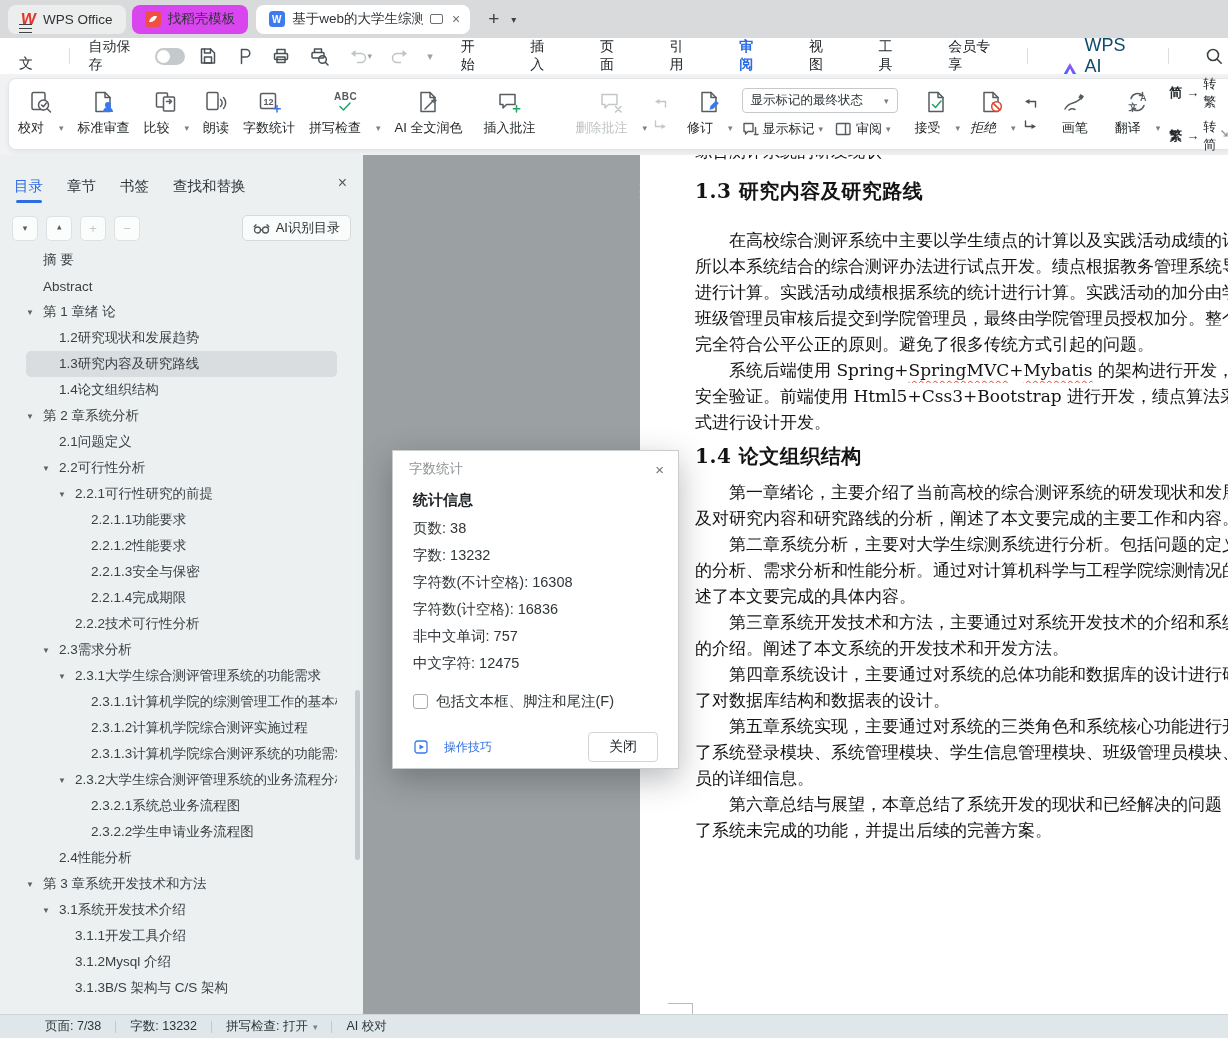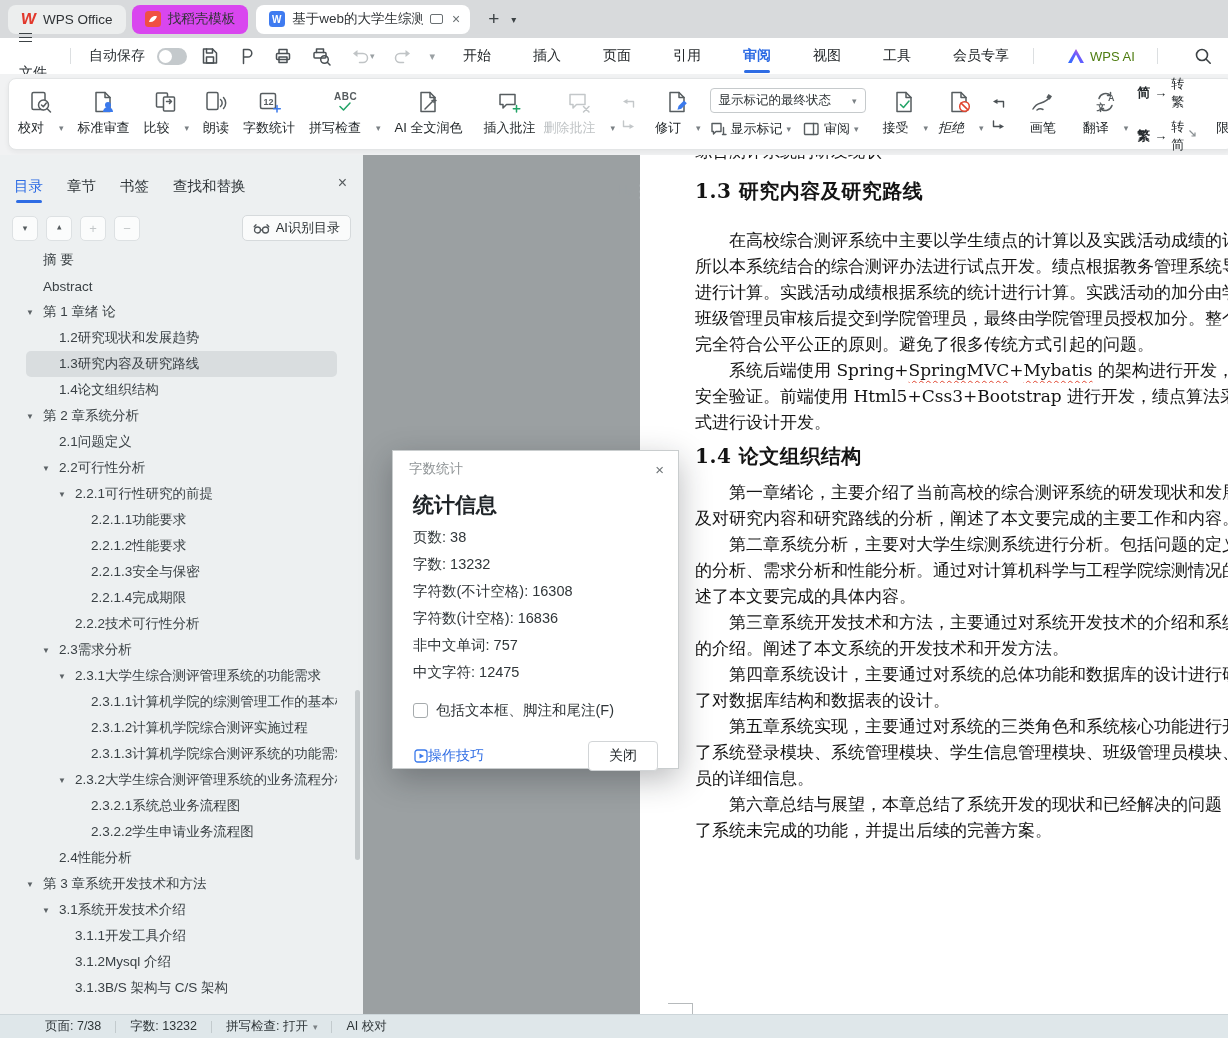--- a/index.html
+++ b/index.html
@@ -35,21 +35,21 @@
   .qbtn svg *{fill:none;stroke:#4a5054;stroke-width:1.5;stroke-linecap:round;stroke-linejoin:round;}
   .qbtn.dis svg *{stroke:#c0c4c6;}
   .qbtn.dis .afill,.qbtn .afill{stroke:none;fill:#4a5054;}
   .qbtn.dis .afill{fill:#c0c4c6;}
   .smallcaret{font-size:9px;color:#9aa0a3;}
   .menus{display:flex;align-items:center;margin-left:26px;gap:38px;}
   .menu-tab{position:relative;padding:9px 2px;color:#23272a;cursor:default;}
   .menu-tab.f-active{color:#2e6ce4;font-weight:bold;}
   .menu-tab.f-active::after{content:"";position:absolute;left:50%;transform:translateX(-50%);
     bottom:1px;width:26px;height:3px;border-radius:2px;background:#2e6ce4;}
-  .wpsai{display:flex;align-items:flex-start;gap:6px;margin-left:24px;font-size:13px;color:#4d7c0f;}
+  .wpsai{display:flex;align-items:flex-end;gap:6px;margin-left:24px;font-size:18px;color:#0c4a6e;}
   .searchbtn{margin-left:24px;}
   .searchbtn svg *{fill:none;stroke:#3c4245;stroke-width:1.6;stroke-linecap:round;}
 
   
   .header-bg{position:absolute;left:0;top:74px;width:100%;height:81px;background:#f1f2f3;}
   .ribbon{position:absolute;left:8px;top:78px;width:1226px;height:72px;background:#fff;
     border:1px solid #e3e5e6;border-radius:8px;box-shadow:0 2px 5px rgba(31,35,41,.06);
     display:flex;align-items:stretch;padding:5px 2px;}
   .rdiv{width:1px;background:#e8eaeb;margin:4px 5px;}
   .rgroup{display:flex;align-items:stretch;}
@@ -128,27 +128,27 @@
   .corner-mark{position:absolute;left:305px;top:848px;width:25px;height:11px;
     border-top:1.5px solid #b6babc;border-right:1.5px solid #b6babc;}
 
   
   .dialog{position:absolute;left:392px;top:450px;width:287px;height:319px;background:#fff;
     border:1px solid #c9cdce;box-shadow:0 10px 30px rgba(22,28,32,.3);z-index:6;font-size:14px;}
   .dlg-head{height:36px;display:flex;align-items:center;justify-content:space-between;padding:0 14px 0 16px;
     color:#8f9496;font-size:13.5px;}
   .dlg-x{color:#6f7578;font-size:15px;line-height:1;}
   .dlg-body{padding:4px 20px 0 20px;color:#303639;}
-  .dlg-sec{font-weight:bold;font-size:21px;color:#1f2428;margin-bottom:5px;}
+  .dlg-sec{font-weight:bold;font-size:15px;color:#1f2428;margin-bottom:5px;}
   .stat-row{line-height:27px;font-size:14.5px;white-space:nowrap;}
   .stat-label::after{content:": ";}
   .chk-row{display:flex;align-items:center;gap:8px;margin-top:15px;font-size:14.5px;}
   .chkbox{width:15px;height:15px;border:1px solid #a6abad;border-radius:3px;background:#fff;flex:none;}
   .dlg-foot{display:flex;align-items:center;justify-content:space-between;margin-top:21px;padding:0 0 0 1px;}
-  .tips{display:flex;align-items:center;gap:0;color:#2e6ce4;font-size:14px;}
+  .tips{display:flex;align-items:center;gap:16px;color:#2e6ce4;font-size:12px;}
   .tips svg .sBl{fill:none;stroke:#3a79ec;stroke-width:1.3;}
   .tips svg .bfillB{fill:#3a79ec;stroke:none;}
   .close-btn{width:70px;height:30px;background:#fff;border:1px solid #d2d5d7;border-radius:4px;
     font-size:14px;color:#262b2e;display:flex;align-items:center;justify-content:center;}
 
   
   .statusbar{position:absolute;left:0;bottom:0;width:100%;height:24px;background:#dfe7ea;
     border-top:1px solid #ccd5d9;display:flex;align-items:center;padding-left:45px;
     font-size:12.5px;color:#2e3538;}
   .st-sep{width:1px;height:12px;background:#c2cacd;margin:0 14px;}
@@ -376,21 +376,21 @@
         <span class="ic">
             <svg width="25" height="24">
               <path d="M3 4.5 h15 v10 h-8.5 l-3.5 3.5 v-3.5 h-3 z"></path>
               <path class="sG" d="M19.5 15.5 v6.5 M16.3 18.8 h6.5"></path>
             </svg>
           </span>
         <span class="rlbl">
             <span>插入批注</span>
           </span>
       </div>
-      <div class="rbtn disabled" style="padding:4px 4px 7px;">
+      <div class="rbtn disabled" style="padding:4px 4px 7px;margin-left:32px;">
         <span class="ic">
             <svg width="25" height="24">
               <path d="M3 4.5 h15 v10 h-8.5 l-3.5 3.5 v-3.5 h-3 z"></path>
               <path d="M16.5 16.5 l5.5 5.5 M22 16.5 l-5.5 5.5"></path>
             </svg>
           </span>
         <span class="rlbl">
             <span>删除批注</span>
             <span class="caret">▾</span>
           </span>

